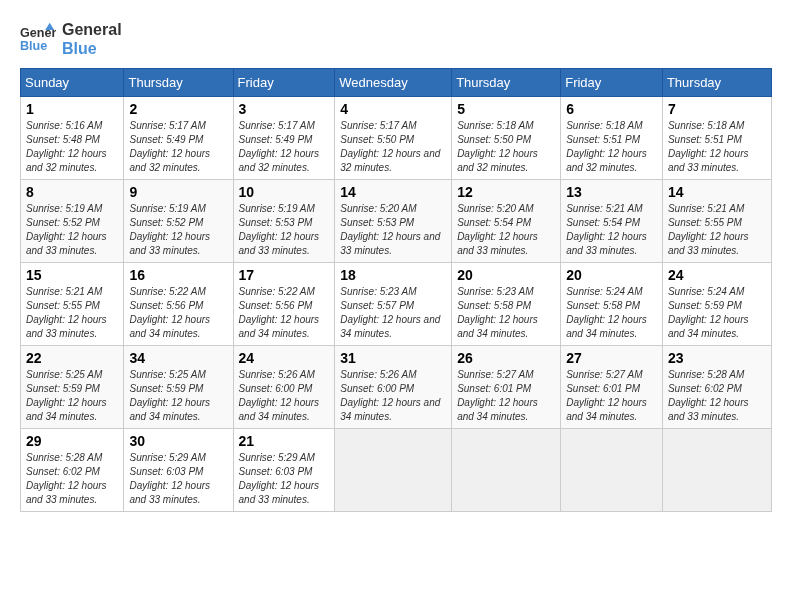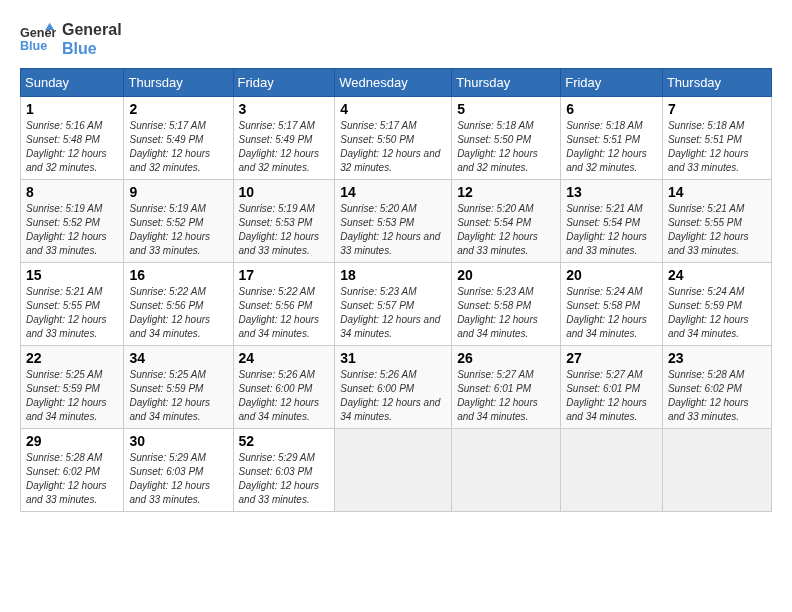--- a/index.html
+++ b/index.html
@@ -234,21 +234,21 @@
       <tr>
         <td>
         <span class="day-num">29</span>
         <span class="day-info">Sunrise: 5:28 AM<br>Sunset: 6:02 PM<br>Daylight: 12 hours and 33 minutes.</span>
       </td>
         <td>
         <span class="day-num">30</span>
         <span class="day-info">Sunrise: 5:29 AM<br>Sunset: 6:03 PM<br>Daylight: 12 hours and 33 minutes.</span>
       </td>
         <td>
-        <span class="day-num">52</span>
+        <span class="day-num">21</span>
         <span class="day-info">Sunrise: 5:29 AM<br>Sunset: 6:03 PM<br>Daylight: 12 hours and 33 minutes.</span>
       </td>
         <td class="empty"></td>
         <td class="empty"></td>
         <td class="empty"></td>
         <td class="empty"></td>
       </tr>
     </tbody>
 </table>
 

